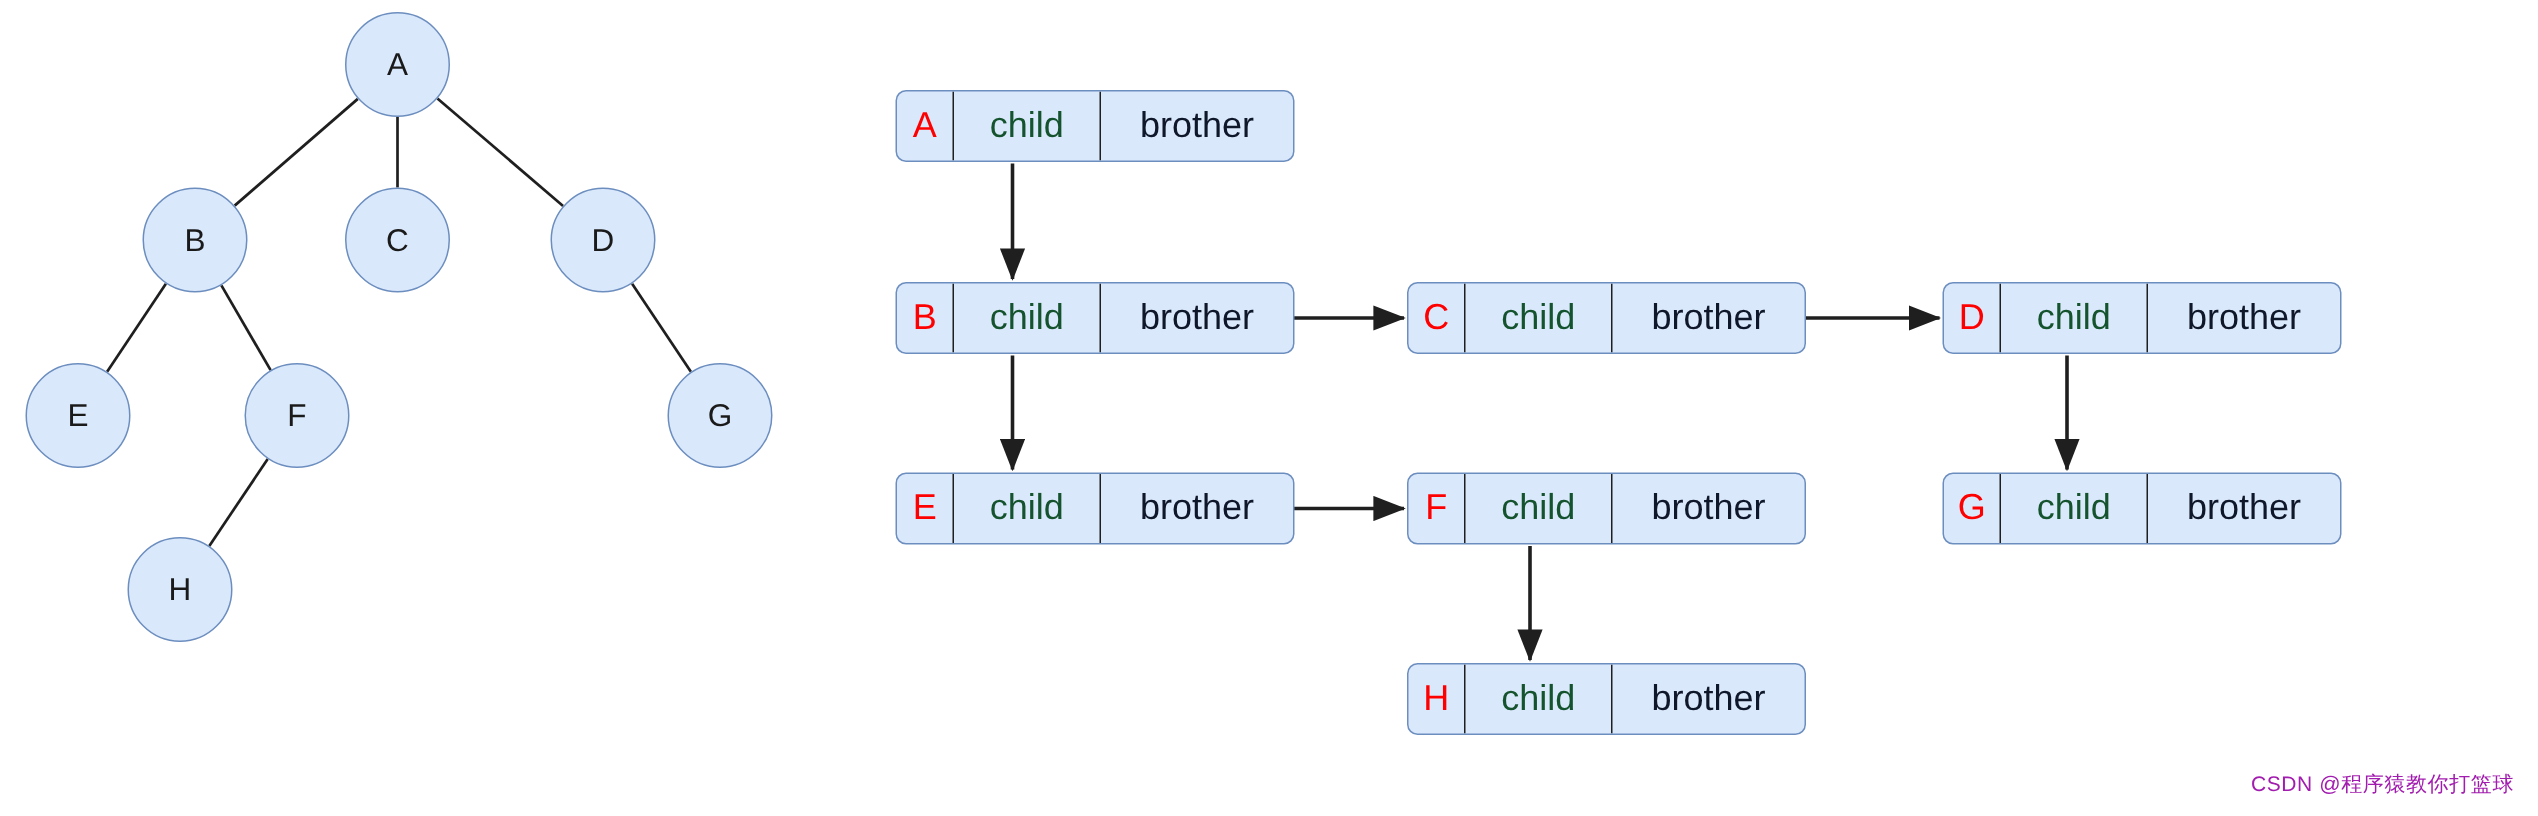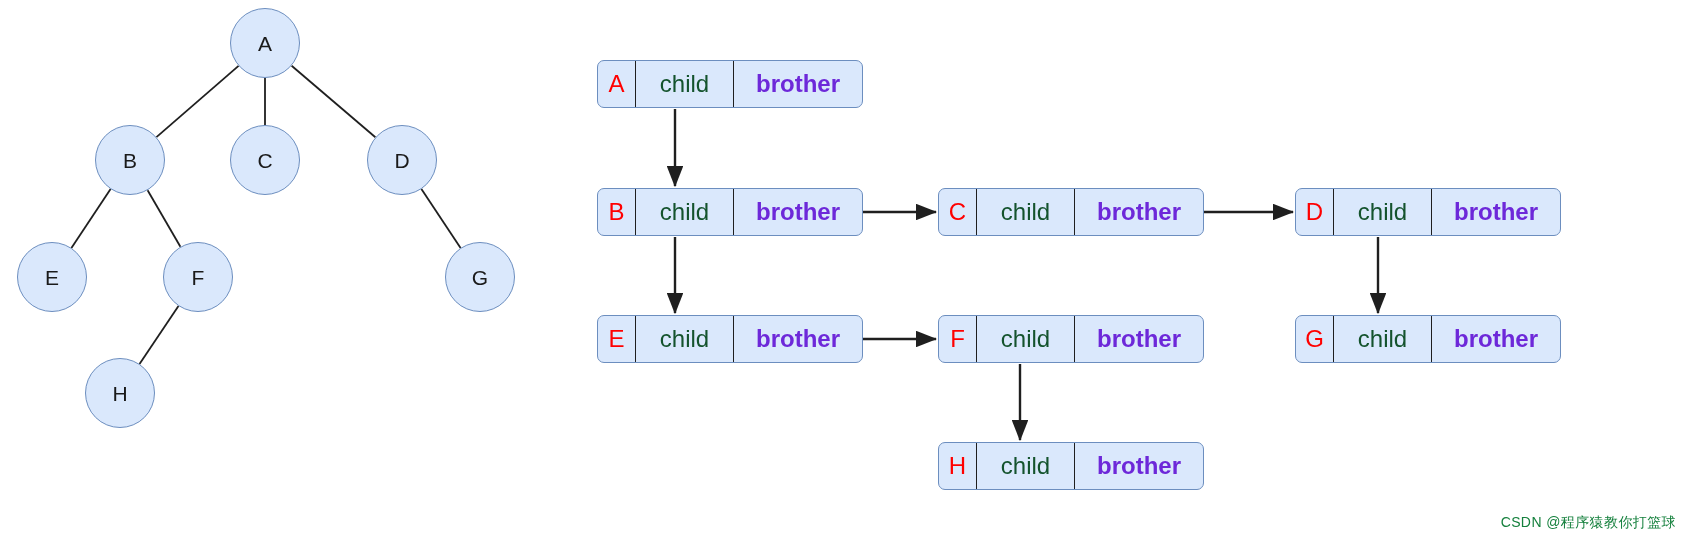--- a/index.html
+++ b/index.html
@@ -91,31 +91,30 @@
     color: #ff0000;
     border-right: 1.4px solid #1f1f1f;
   }
   .cell-child {
     width: 98px;
     color: #14532d;
     border-right: 1.4px solid #1f1f1f;
   }
   .cell-brother {
     width: 128px;
-    color: #6d28d9;
-    font-weight: bold;
+    color: #0f172a;
   }
 
   
   #watermark {
     position: absolute;
     right: 16px;
     bottom: 12px;
     font-size: 14px;
-    color: #15803d;
+    color: #a21caf;
     font-family: "Liberation Sans", sans-serif;
     white-space: nowrap;
     letter-spacing: 0.4px;
   }
 </style>
 </head>
 <body>
 
 <div id="canvas">
 

